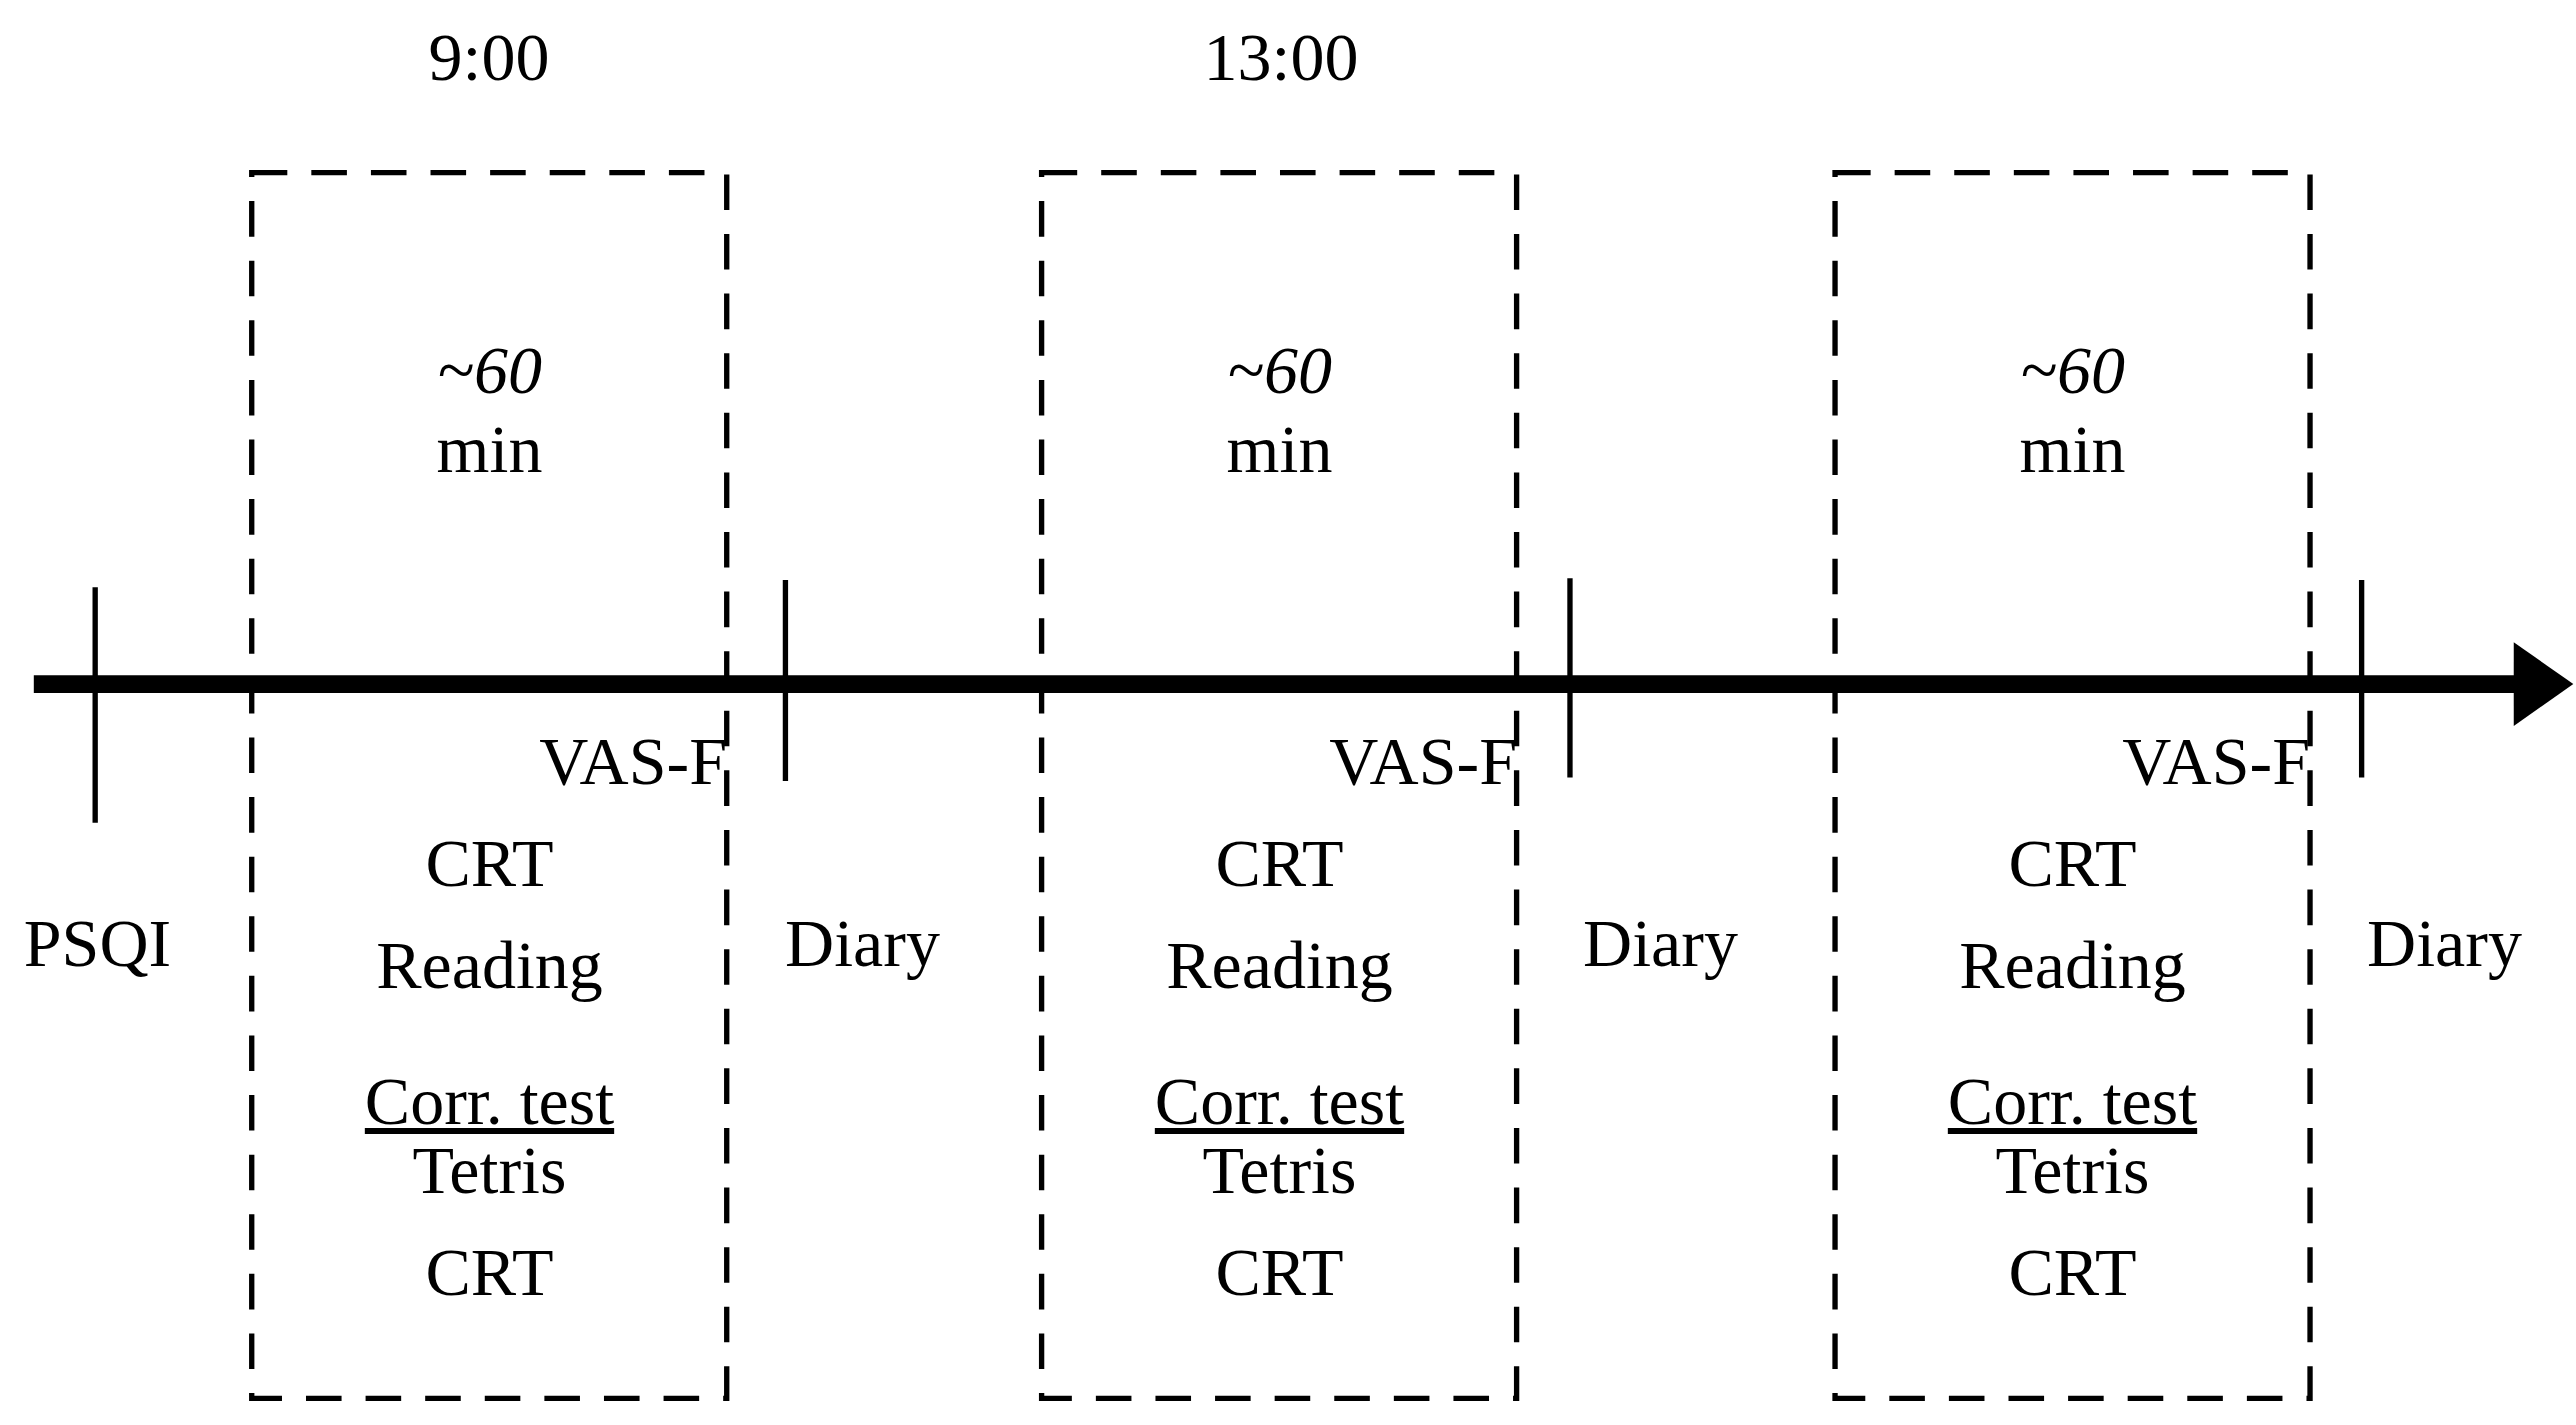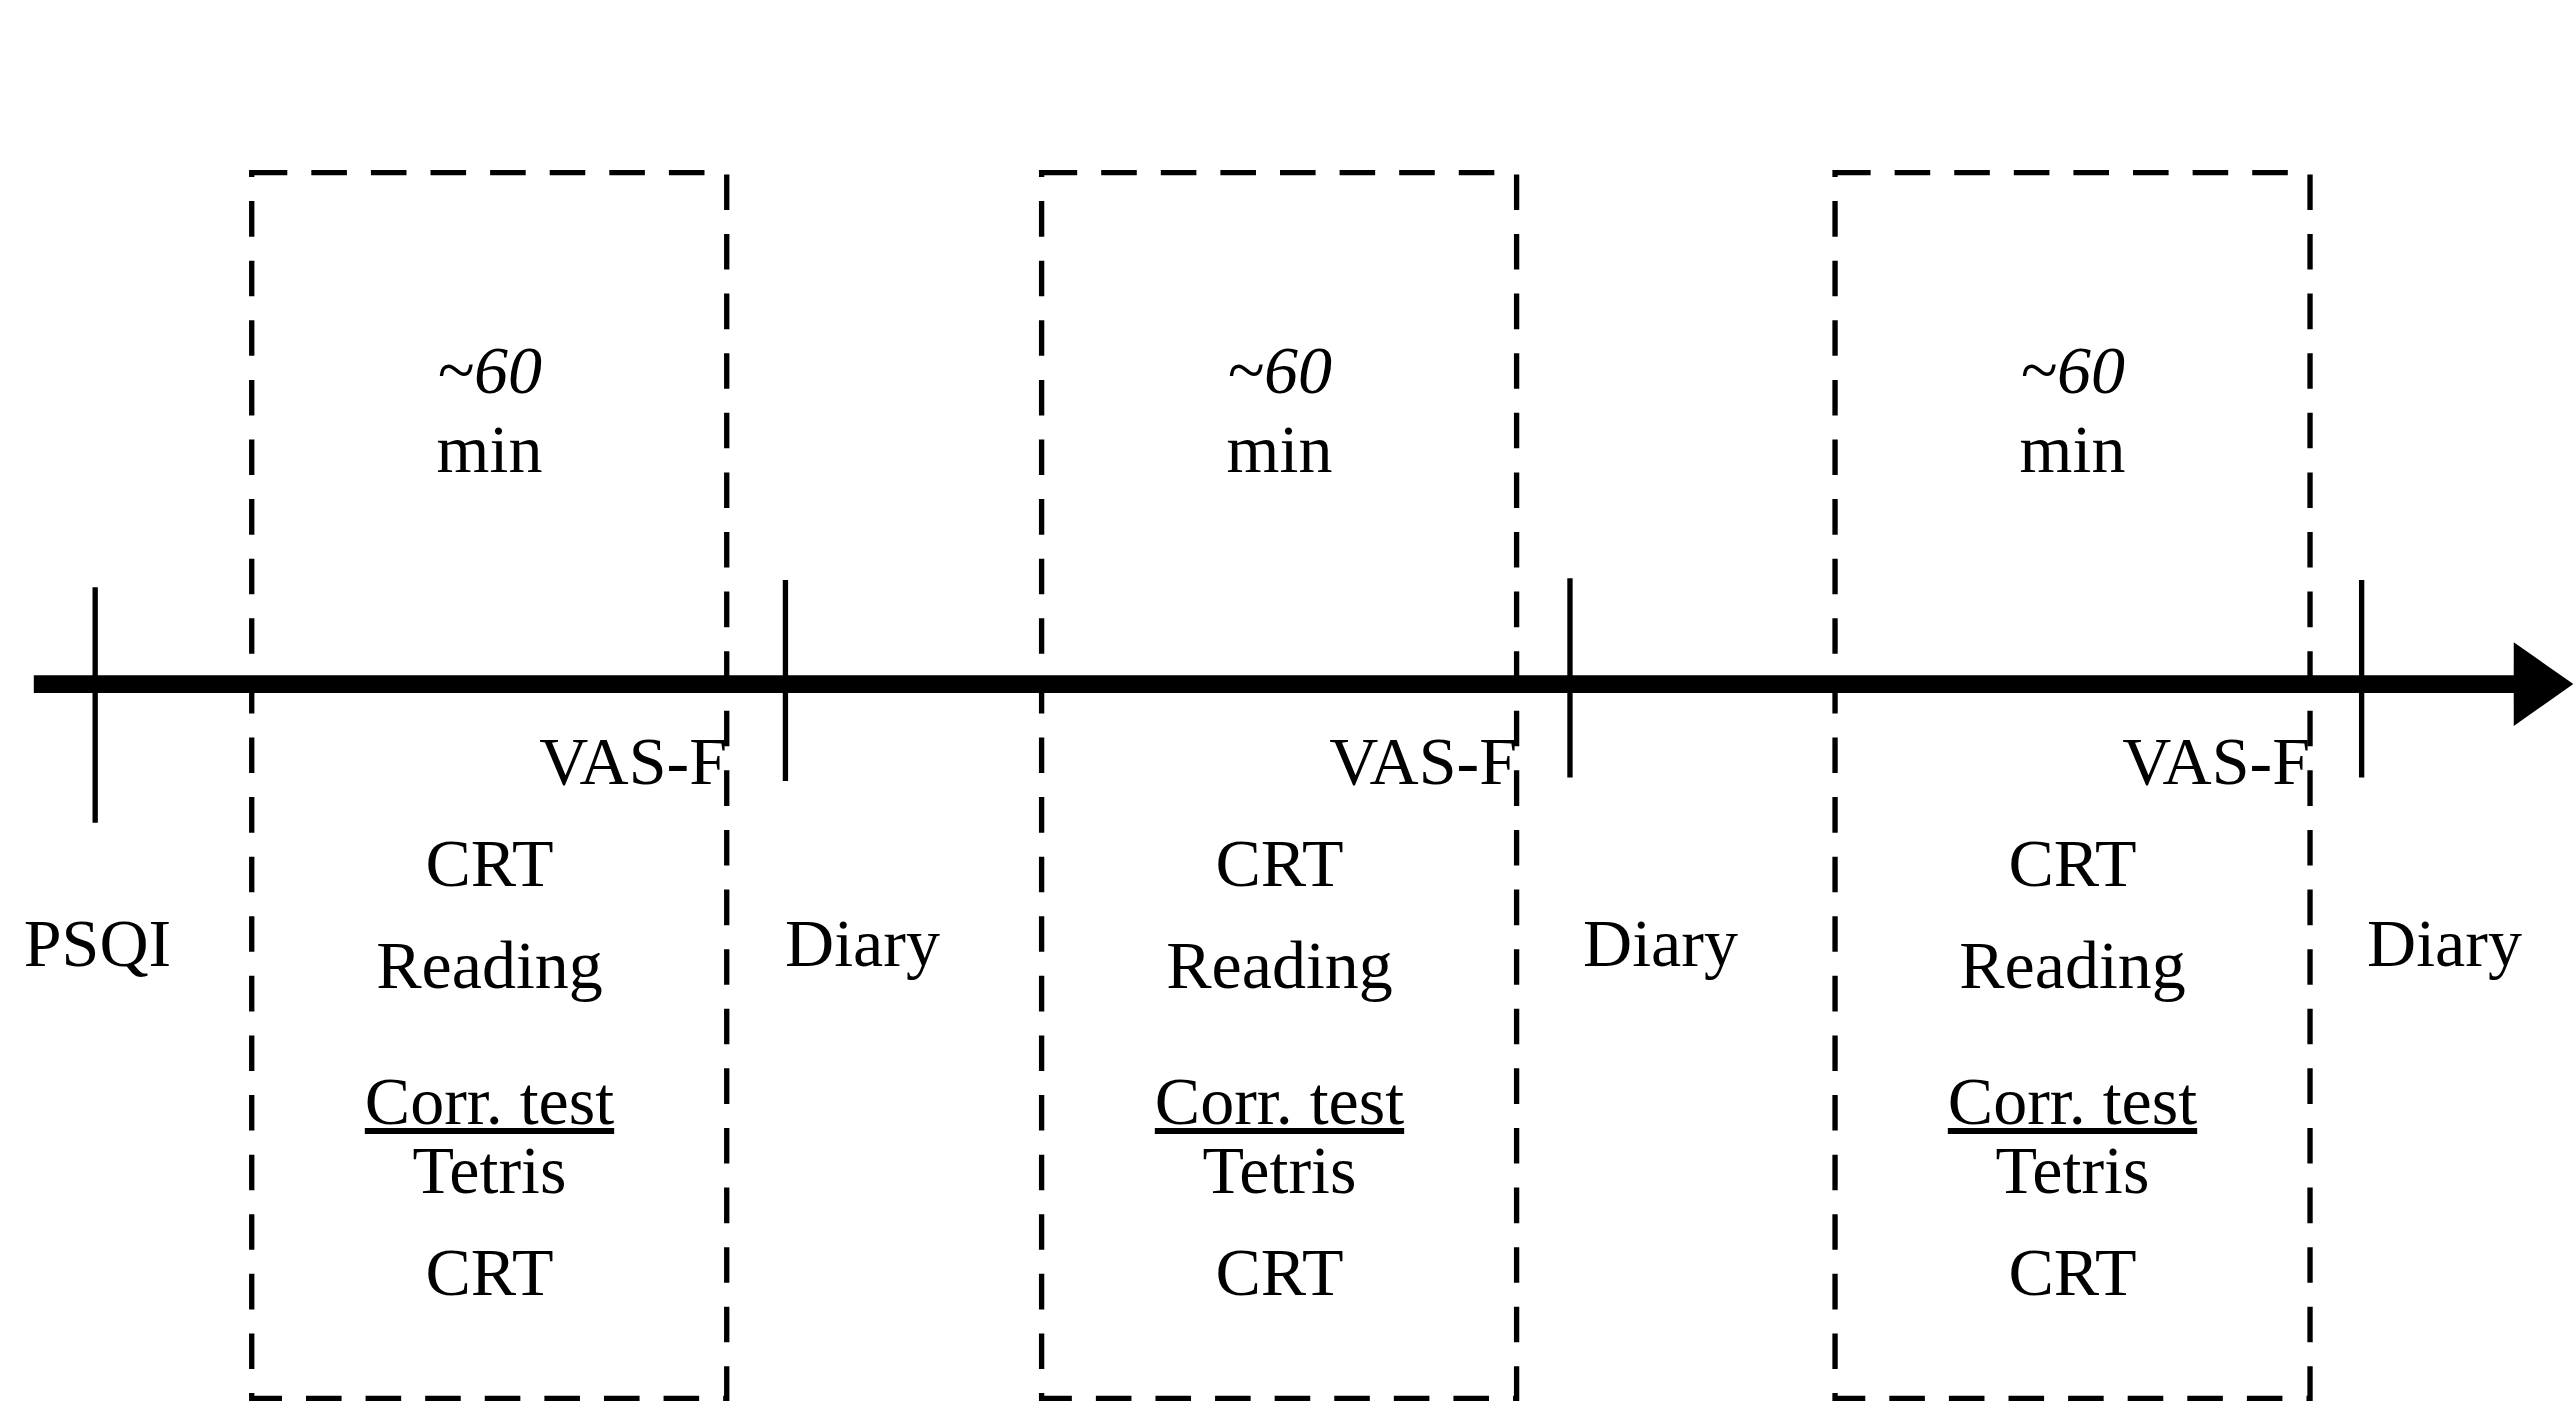--- a/index.html
+++ b/index.html
@@ -71,20 +71,22 @@
 
     <line x1="38" y1="769" x2="2838" y2="769" stroke="var(--ink)" stroke-width="20"></line>
     <polygon points="2826,722 2826,816 2893,769" fill="var(--ink)"></polygon>
 
     <line x1="107" y1="660" x2="107" y2="925" stroke="var(--ink)" stroke-width="6"></line>
     <line x1="883" y1="652" x2="883" y2="878" stroke="var(--ink)" stroke-width="6"></line>
     <line x1="1765" y1="650" x2="1765" y2="874" stroke="var(--ink)" stroke-width="6"></line>
     <line x1="2655" y1="652" x2="2655" y2="874" stroke="var(--ink)" stroke-width="6"></line>
   </svg>
 
+  <div class="txt time-label t1">9:00</div>
+  <div class="txt time-label t2">13:00</div>
 
   <div class="txt col1 dur1">~60</div>
   <div class="txt col1 dur2">min</div>
   <div class="txt col1 task1">VAS-F</div>
   <div class="txt col1 task2">CRT</div>
   <div class="txt col1 task3">Reading</div>
   <div class="txt col1 task4">Corr. test</div>
   <div class="txt col1 task5">Tetris</div>
   <div class="txt col1 task6">CRT</div>
 

